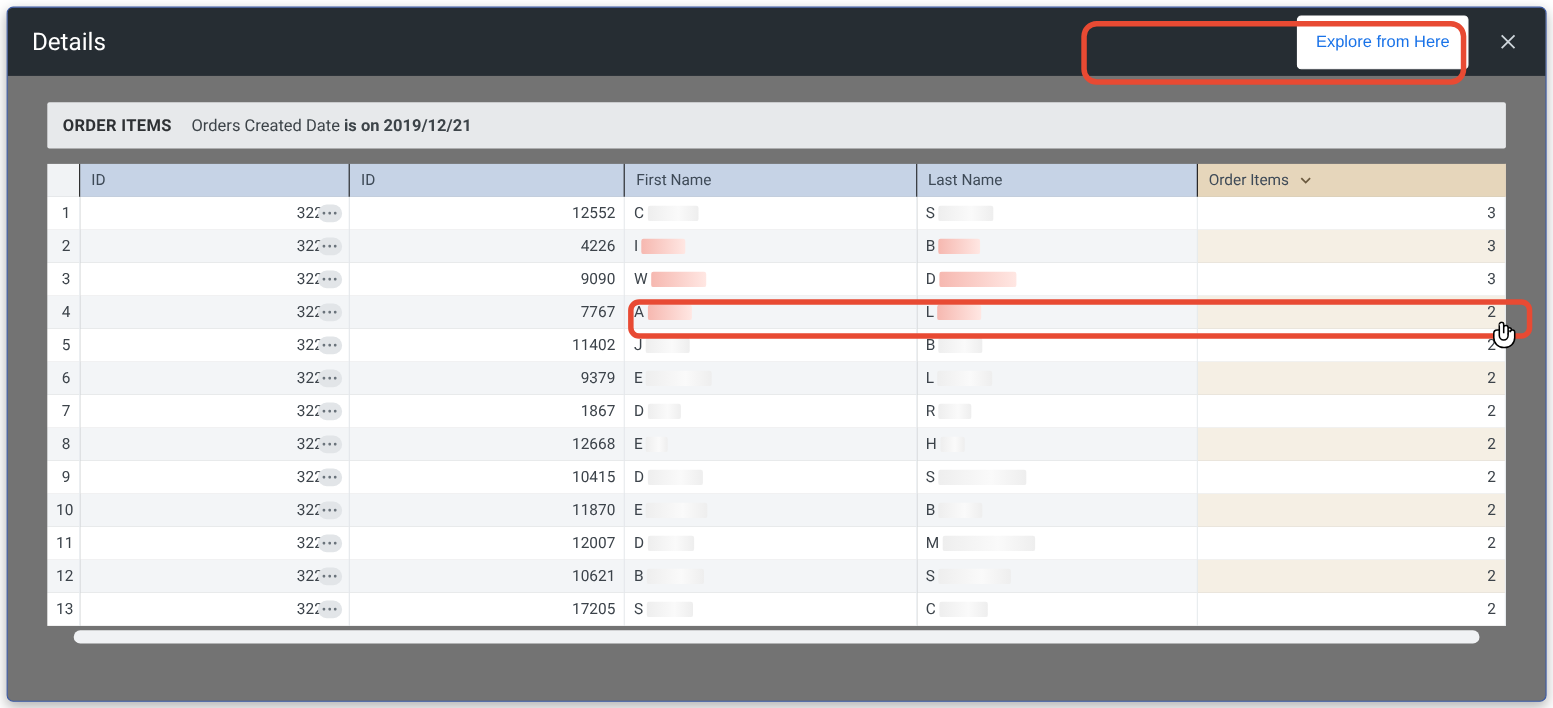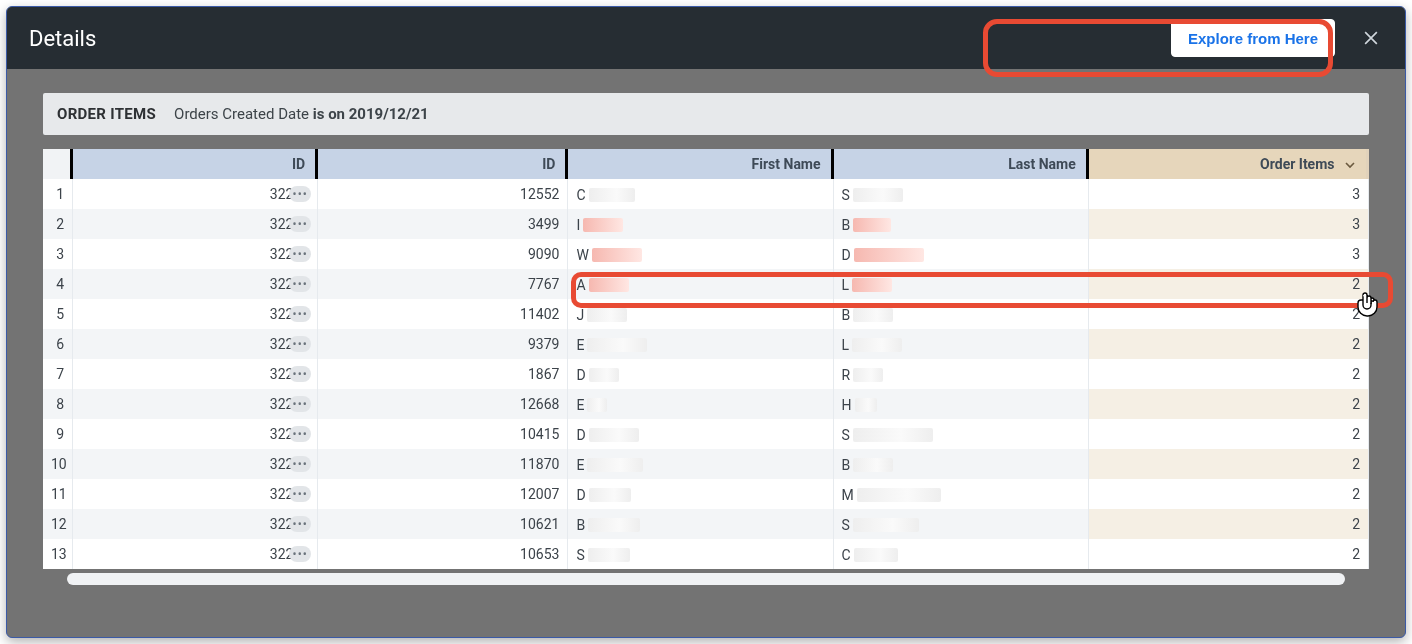--- a/index.html
+++ b/index.html
@@ -22,28 +22,28 @@
     align-items: center;
     justify-content: space-between;
     height: 62px;
     padding: 0 20px 0 22px;
     background: #262d33;
     color: #fff;
   }
   .titlebar .title { font-size: 22px; font-weight: 400; }
   .titlebar .right { display: flex; align-items: center; gap: 12px; }
   .btn {
-    height: 38px;
+    height: 49px;
     padding: 0 16px;
     background: #fff;
     color: #1a73e8;
     border: 1px solid #fff;
     border-radius: 4px;
     font-size: 15px;
-    font-weight: 700;
+    font-weight: 400;
     cursor: pointer;
     display: inline-flex;
     align-items: center;
   }
   .close-x {
     width: 28px; height: 28px;
     display: inline-flex; align-items: center; justify-content: center;
     color: #9aa4ae; font-size: 22px; cursor: pointer; margin-left: 10px;
   }
   .close-x svg { width: 20px; height: 20px; stroke: #cfd6dc; stroke-width: 2; }
@@ -68,24 +68,24 @@
   }
   .filter-bar .section { font-weight: 700; color: #2e3134; letter-spacing: .3px; }
   .filter-bar .pred b { font-weight: 700; }
 
   
   .table { width: 100%; border-collapse: separate; border-spacing: 0; table-layout: fixed; }
   .table th, .table td { height: 30px; font-size: 14px; }
   .table thead th {
     background: #c6d3e6;
     color: #3e4a57;
-    font-weight: 700;
-    text-align: right;
+    font-weight: 400;
+    text-align: left;
     padding: 6px 10px;
-    border-right: 3px solid #000000;
+    border-right: 1px solid #000000;
   }
   .table thead th.rownum-h { background: #f1f3f5; }
   .table thead th.measure { background: #e6d6bb; border-right-color: #e1d2bb; }
 
   .col-rownum { width: 30px; }
   .col-id1    { width: 245px; }
   .col-id2    { width: 250px; }
   .col-fn     { width: 265px; }
   .col-ln     { width: 255px; }
   .col-oi     { width: 280px; }
@@ -192,21 +192,21 @@
             <td class="rownum">1</td>
             <td class="id1"><span>32250</span><span class="pill">•••</span></td>
             <td class="id2">12552</td>
             <td><span class="initial">C</span><span class="blur" style="width:46px"></span></td>
             <td><span class="initial">S</span><span class="blur" style="width:50px"></span></td>
             <td class="measure-cell">3</td>
           </tr>
           <tr>
             <td class="rownum">2</td>
             <td class="id1"><span>32220</span><span class="pill">•••</span></td>
-            <td class="id2">3499</td>
+            <td class="id2">4226</td>
             <td><span class="initial">I</span><span class="blur red" style="width:40px"></span></td>
             <td><span class="initial">B</span><span class="blur red" style="width:38px"></span></td>
             <td class="measure-cell">3</td>
           </tr>
           <tr>
             <td class="rownum">3</td>
             <td class="id1"><span>32224</span><span class="pill">•••</span></td>
             <td class="id2">9090</td>
             <td><span class="initial">W</span><span class="blur red" style="width:50px"></span></td>
             <td><span class="initial">D</span><span class="blur red" style="width:70px"></span></td>
@@ -280,21 +280,21 @@
             <td class="rownum">12</td>
             <td class="id1"><span>32233</span><span class="pill">•••</span></td>
             <td class="id2">10621</td>
             <td><span class="initial">B</span><span class="blur" style="width:52px"></span></td>
             <td><span class="initial">S</span><span class="blur" style="width:66px"></span></td>
             <td class="measure-cell">2</td>
           </tr>
           <tr>
             <td class="rownum">13</td>
             <td class="id1"><span>32234</span><span class="pill">•••</span></td>
-            <td class="id2">10653</td>
+            <td class="id2">17205</td>
             <td><span class="initial">S</span><span class="blur" style="width:42px"></span></td>
             <td><span class="initial">C</span><span class="blur" style="width:44px"></span></td>
             <td class="measure-cell">2</td>
           </tr>
         </tbody>
     </table>
     <div class="bottom-scroll"></div>
   </div>
 
   <div class="annot-row"></div>

